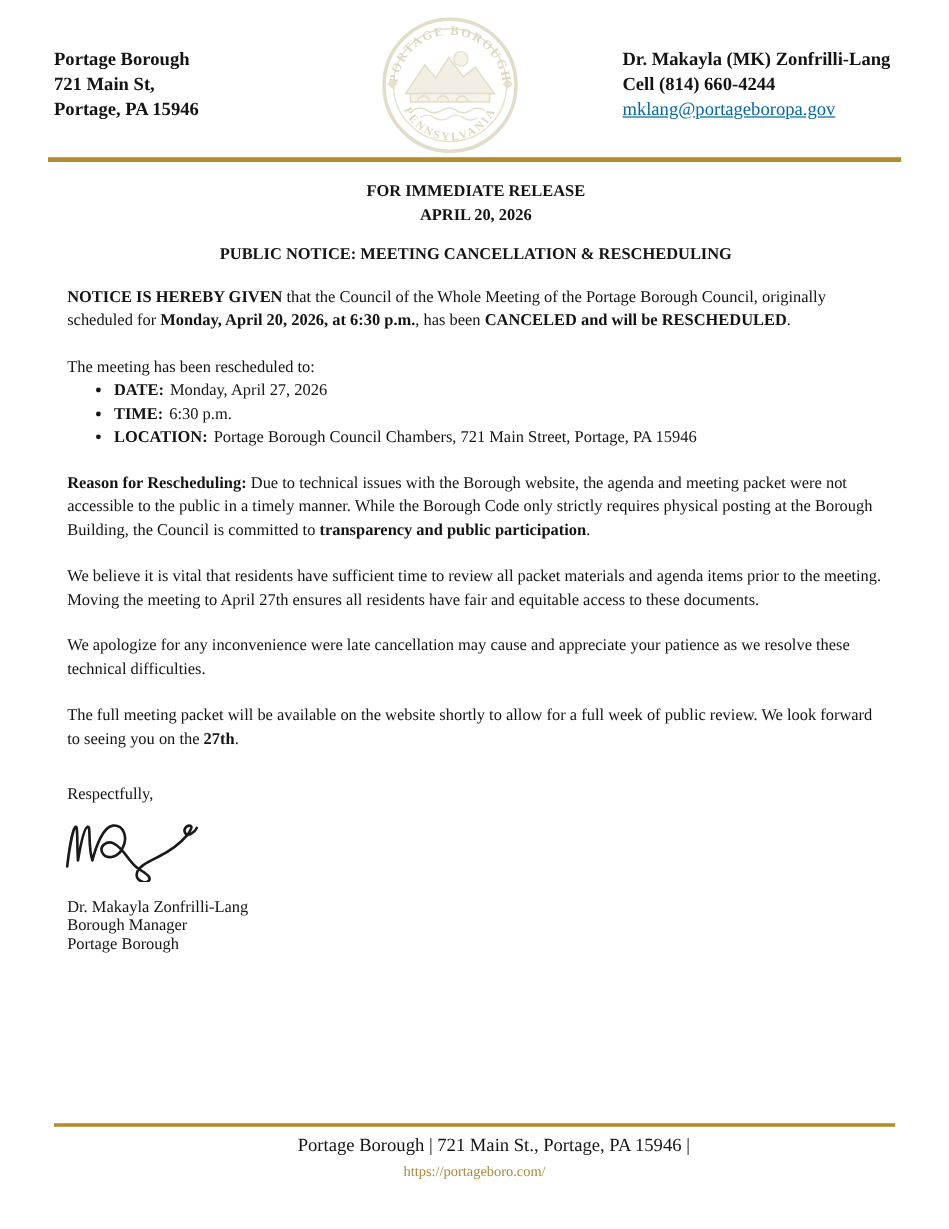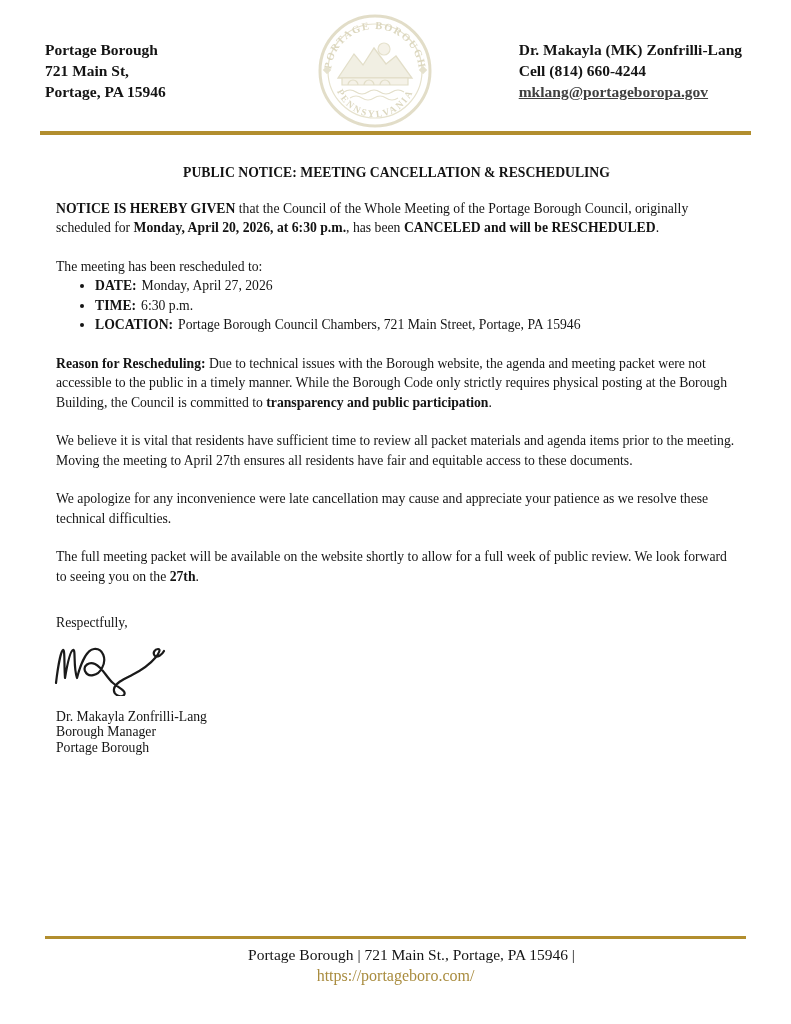--- a/index.html
+++ b/index.html
@@ -4,40 +4,40 @@
 <style>
   html,body{margin:0;padding:0;background:#ffffff;}
   .page{
     position:relative;width:791px;height:1024px;background:#ffffff;
     font-family:"Liberation Serif",serif;color:#141414;overflow:hidden;
   }
   
   .header{position:relative;height:131px;}
   .h-left{position:absolute;left:45px;top:39px;font-weight:bold;font-size:15.5px;line-height:21px;}
   .h-right{position:absolute;right:49px;top:39px;text-align:left;font-weight:bold;font-size:15.5px;line-height:21px;}
-  .h-email{color:#404040;text-decoration:underline;font-weight:bold;cursor:pointer;}
+  .h-email{color:#0369a1;text-decoration:underline;font-weight:normal;cursor:pointer;}
   .seal{position:absolute;left:316px;top:12px;width:118px;height:118px;opacity:.6;}
   .gold-rule{position:absolute;left:40px;right:40px;top:131px;height:4px;background:#B28E2E;}
   
   .main{position:absolute;left:56px;right:54px;top:149px;font-size:13.7px;line-height:19.5px;}
   .center{text-align:center;font-weight:bold;}
   .main p{margin:0 0 19px;}
   .headline{margin:14px 0 16px;}
   .b{font-weight:bold;}
   ul.resched{margin:0 0 19px;padding-left:39px;list-style:disc;}
   ul.resched li{line-height:19.5px;}
   .li-label{margin-right:5px;}
   .sig-close{margin:27px 0 0;}
   .sig-svg{display:block;margin:5px 0 0 -4px;}
   .sig-block{line-height:15.5px;margin-top:13px;}
   
   .footer{position:absolute;left:0;right:0;top:936px;text-align:center;}
   .footer-rule{margin:0 45px;height:3px;background:#B28E2E;}
   .footer-line{font-size:15.5px;margin-top:7px;margin-left:32px;}
-  .footer-url a{color:#A98C3F;font-size:16px;text-decoration:none;cursor:pointer;}
+  .footer-url a{color:#A98C3F;font-size:12px;text-decoration:none;cursor:pointer;}
   .footer-url{margin-top:3px;}
 </style>
 </head>
 <body>
 
 <div class="page">
 
   <div class="header">
     <div class="h-left">
       <div>Portage Borough</div>
@@ -76,20 +76,24 @@
       <div>Dr. Makayla (MK) Zonfrilli-Lang</div>
       <div>Cell (814) 660-4244</div>
       <div><a class="h-email">mklang@portageboropa.gov</a></div>
     </div>
   </div>
 
   <div class="gold-rule"></div>
 
   <div class="main">
 
+    <div class="center">
+      <div>FOR IMMEDIATE RELEASE</div>
+      <div>APRIL 20, 2026</div>
+    </div>
 
     <div class="center headline">PUBLIC NOTICE: MEETING CANCELLATION &amp; RESCHEDULING</div>
 
     <p><span class="b">NOTICE IS HEREBY GIVEN</span><span> that the Council of the Whole Meeting of the Portage Borough Council, originally scheduled for </span><span class="b">Monday, April 20, 2026, at 6:30 p.m.</span><span>, has been </span><span class="b">CANCELED and will be RESCHEDULED</span><span>.</span></p>
 
     <div>The meeting has been rescheduled to:</div>
     <ul class="resched">
       <li><span class="b li-label">DATE:</span><span>Monday, April 27, 2026</span></li>
       <li><span class="b li-label">TIME:</span><span>6:30 p.m.</span></li>
       <li><span class="b li-label">LOCATION:</span><span>Portage Borough Council Chambers, 721 Main Street, Portage, PA 15946</span></li>

